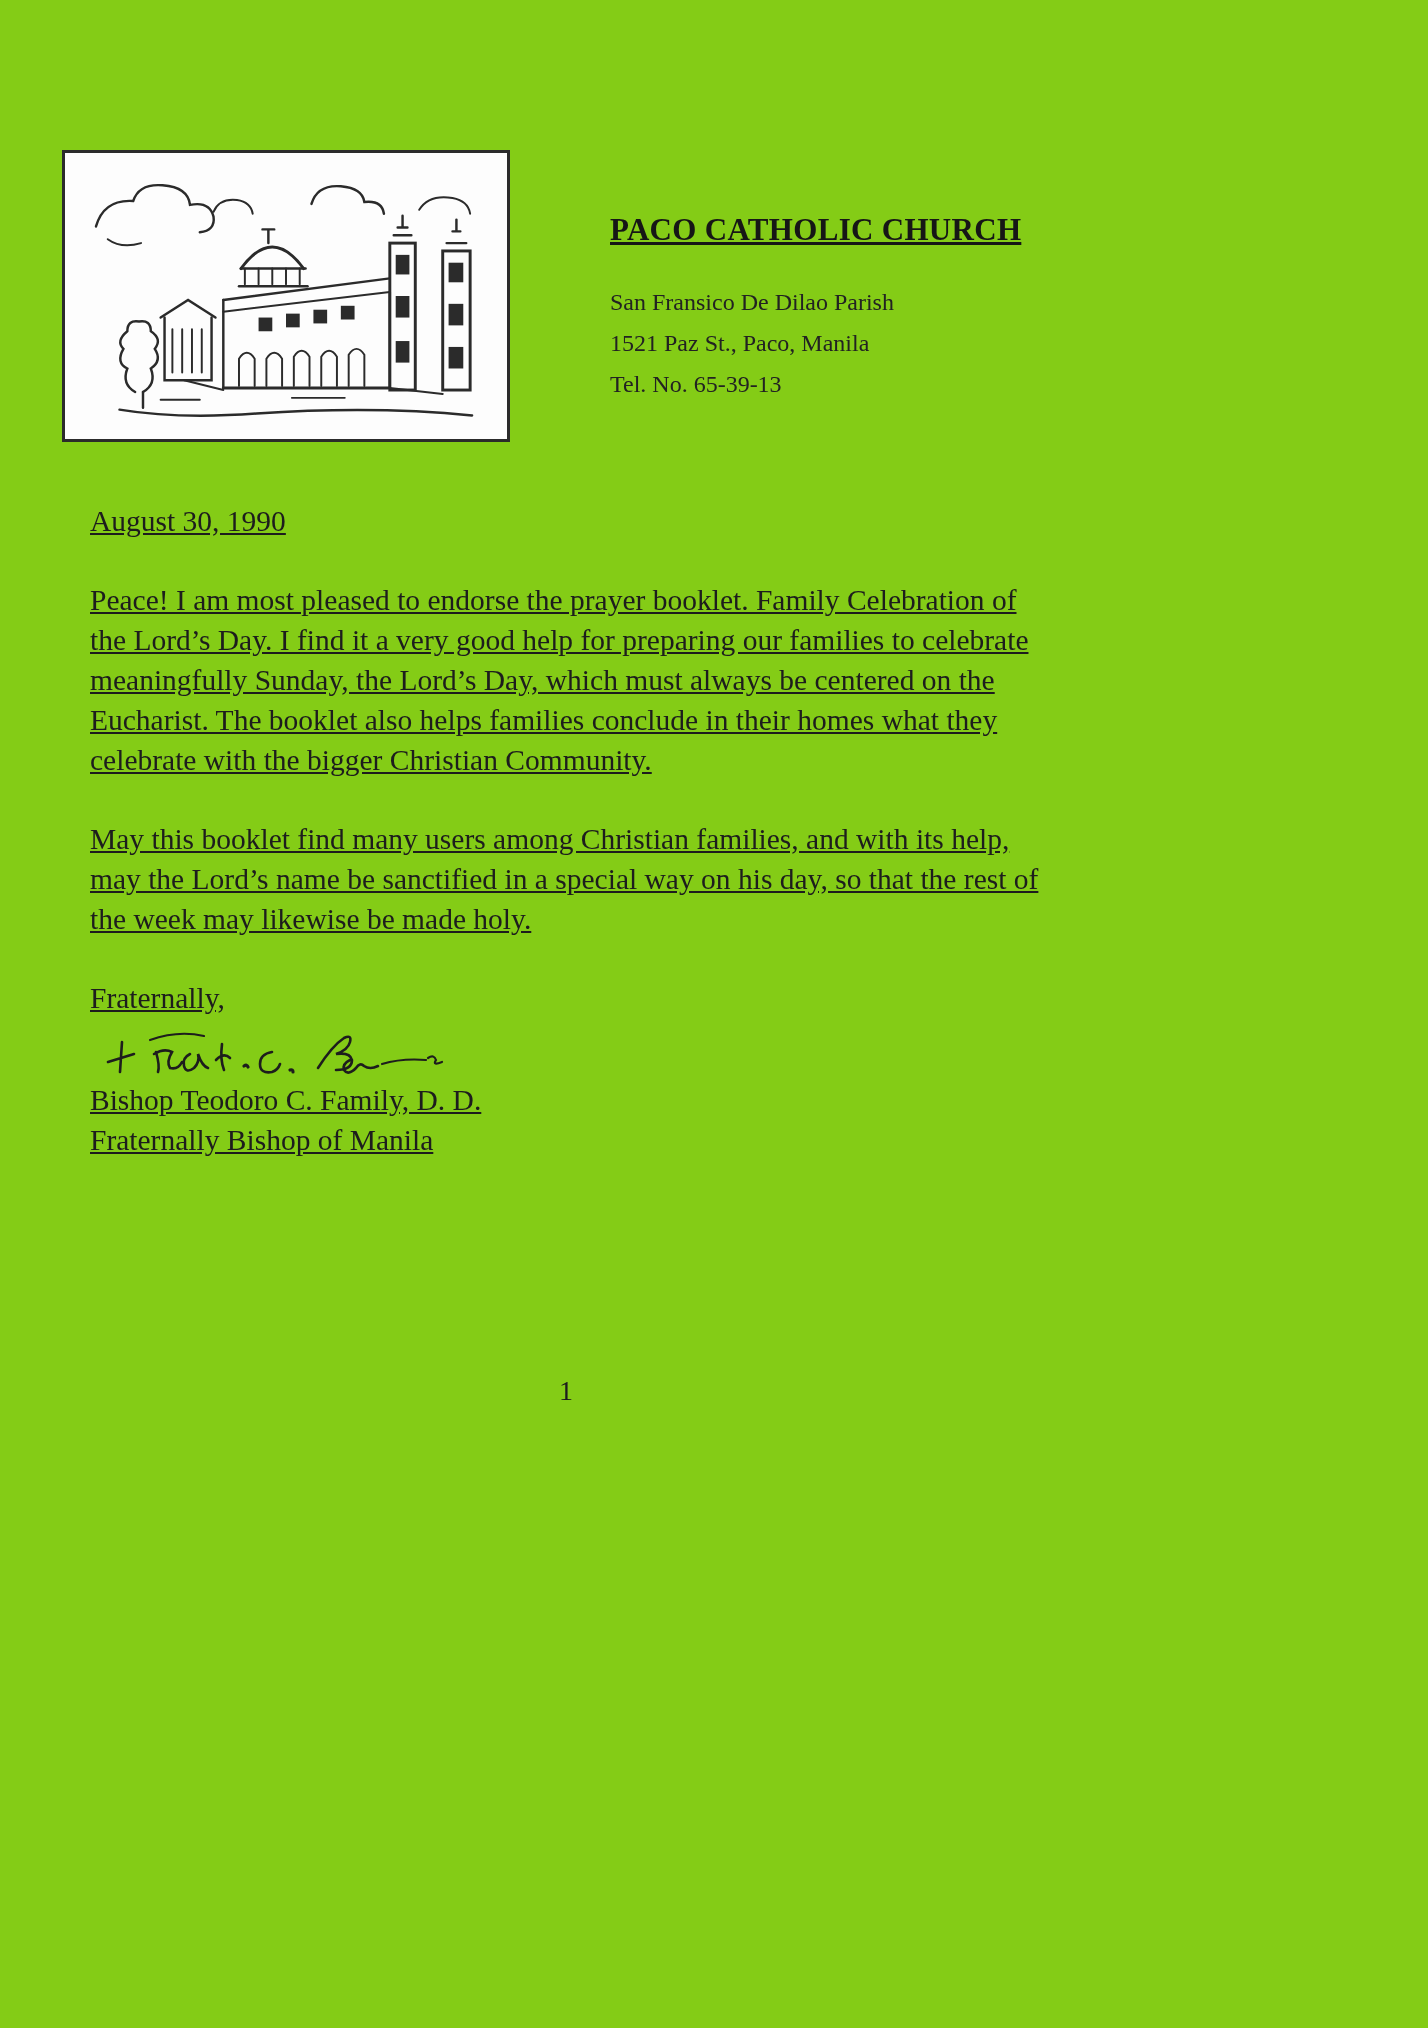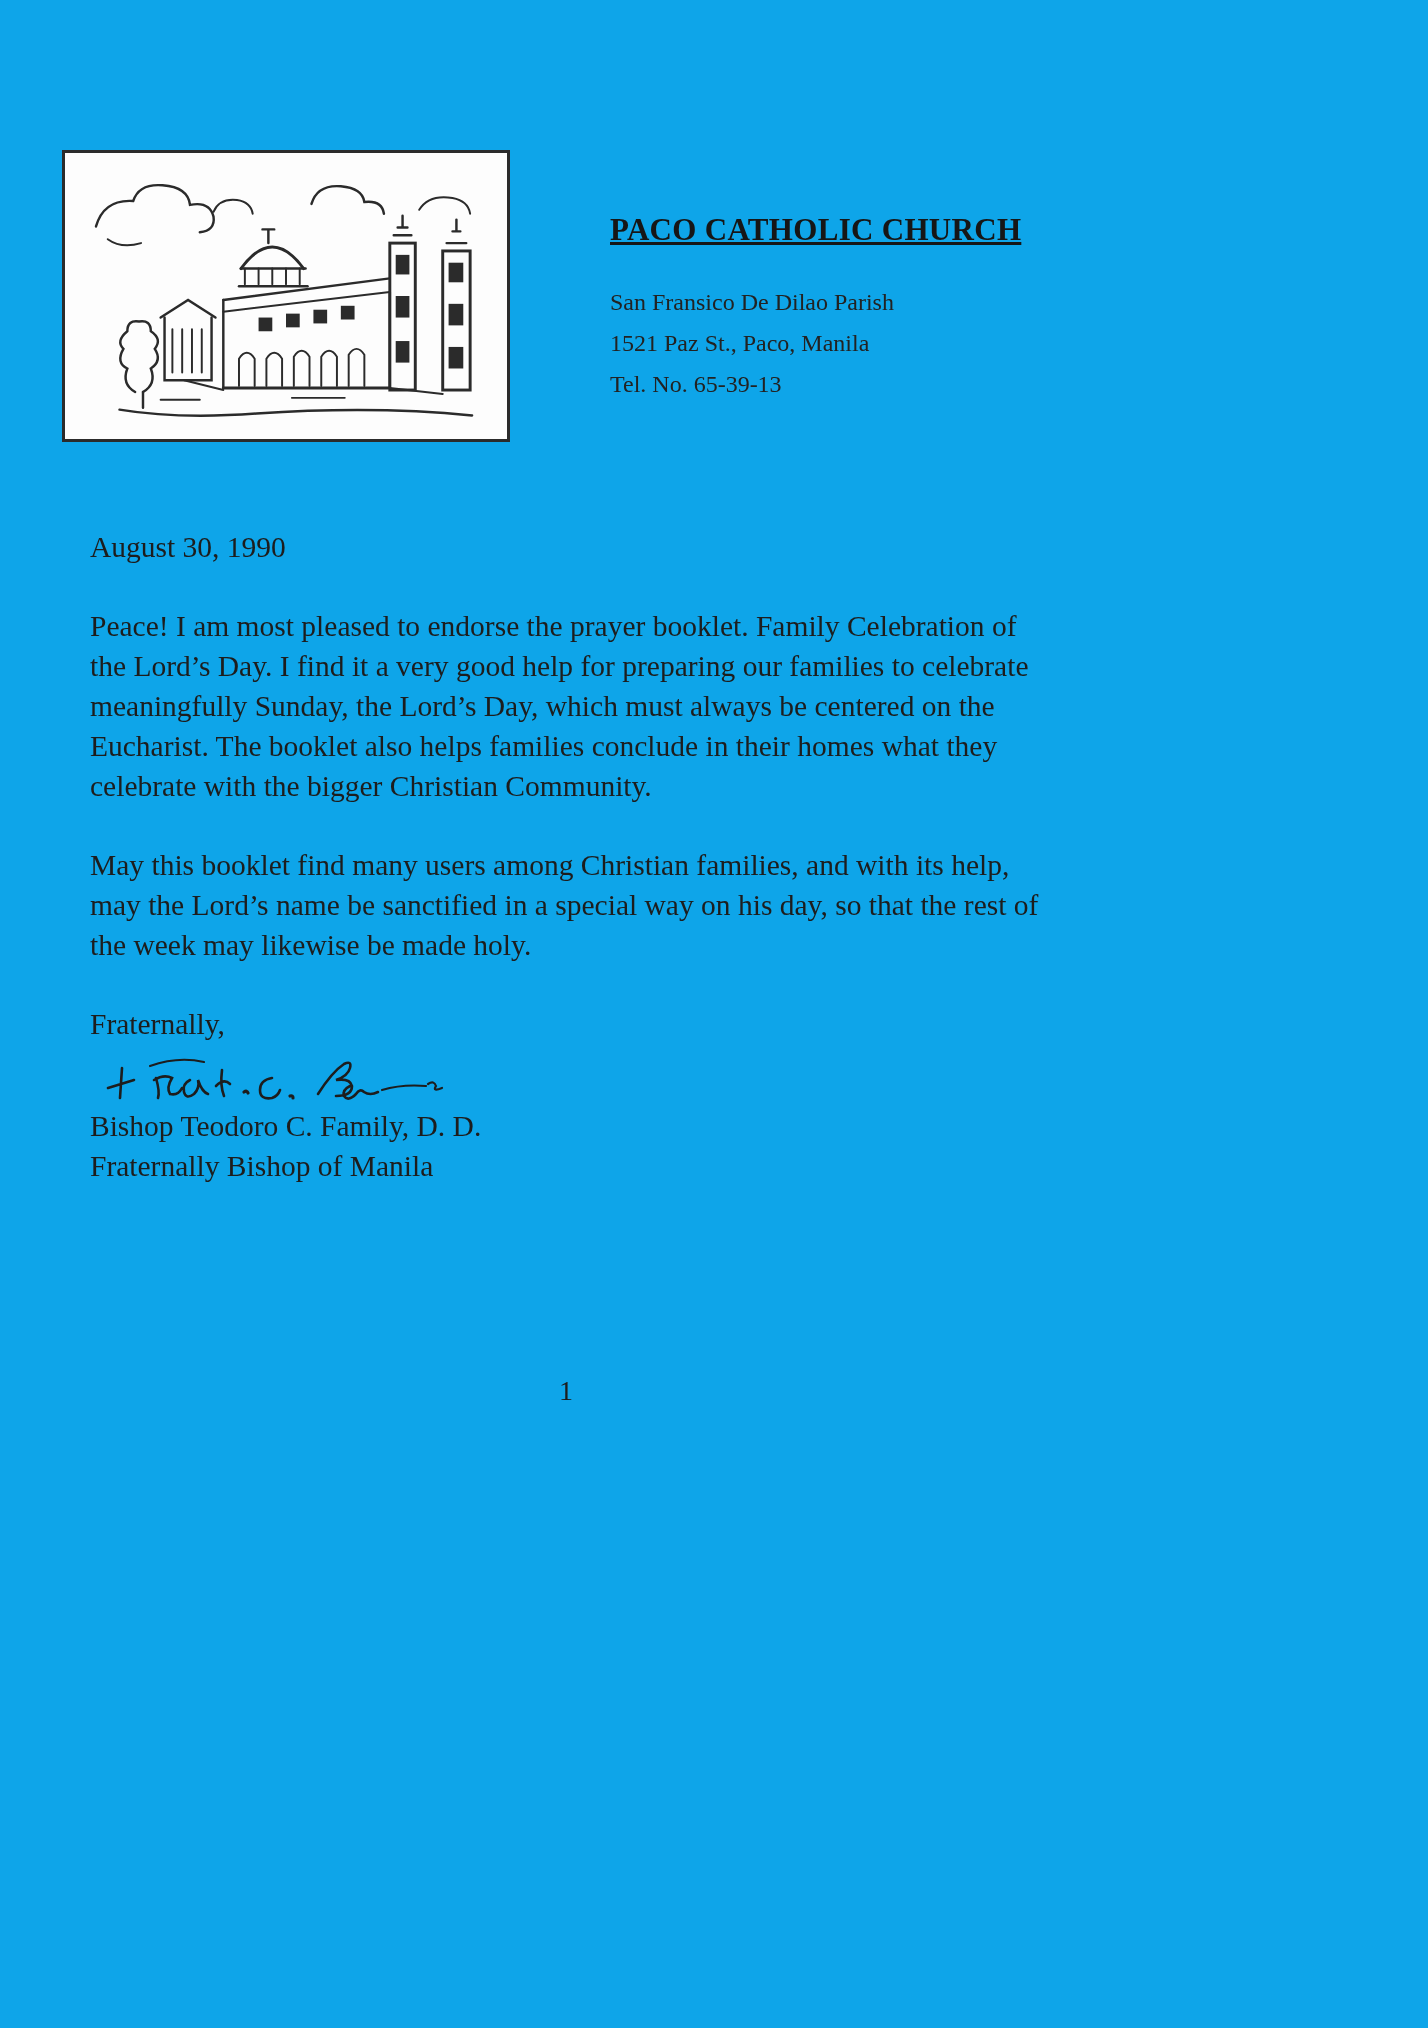--- a/index.html
+++ b/index.html
@@ -5,21 +5,21 @@
   * { margin: 0; padding: 0; box-sizing: border-box; }
   html, body { background: #ffffff; }
   body {
     width: 1428px;
     height: 2028px;
     position: relative;
     font-family: "Liberation Serif", "DejaVu Serif", serif;
     color: #1c1c1c;
     overflow: hidden;
   }
-  .page { position: absolute; inset: 0; background: #0ea5e9; }
+  .page { position: absolute; inset: 0; background: #84cc16; }
 
   
   .illustration-box {
     position: absolute;
     left: 62px; top: 150px;
     width: 448px; height: 292px;
     border: 3px solid #2b2b2b;
     background: #fdfdfd;
   }
   .illustration-box svg { width: 100%; height: 100%; display: block; }
@@ -40,25 +40,26 @@
   }
   .letterhead-line {
     font-size: 24px;
     line-height: 41px;
     color: #222222;
   }
 
   
   .letter-body {
     position: absolute;
-    left: 90px; top: 527px;
+    left: 90px; top: 501px;
     width: 952px;
     font-size: 29.5px;
     line-height: 40px;
     color: #1d1d1d;
+    text-decoration: underline;
   }
   .letter-date { margin-bottom: 39px; }
   .letter-par { margin-bottom: 39px; }
   .letter-closing { margin-bottom: 0; }
 
   .signature-wrap {
     height: 62px;
     margin-top: 6px;
     margin-bottom: -6px;
     position: relative;

